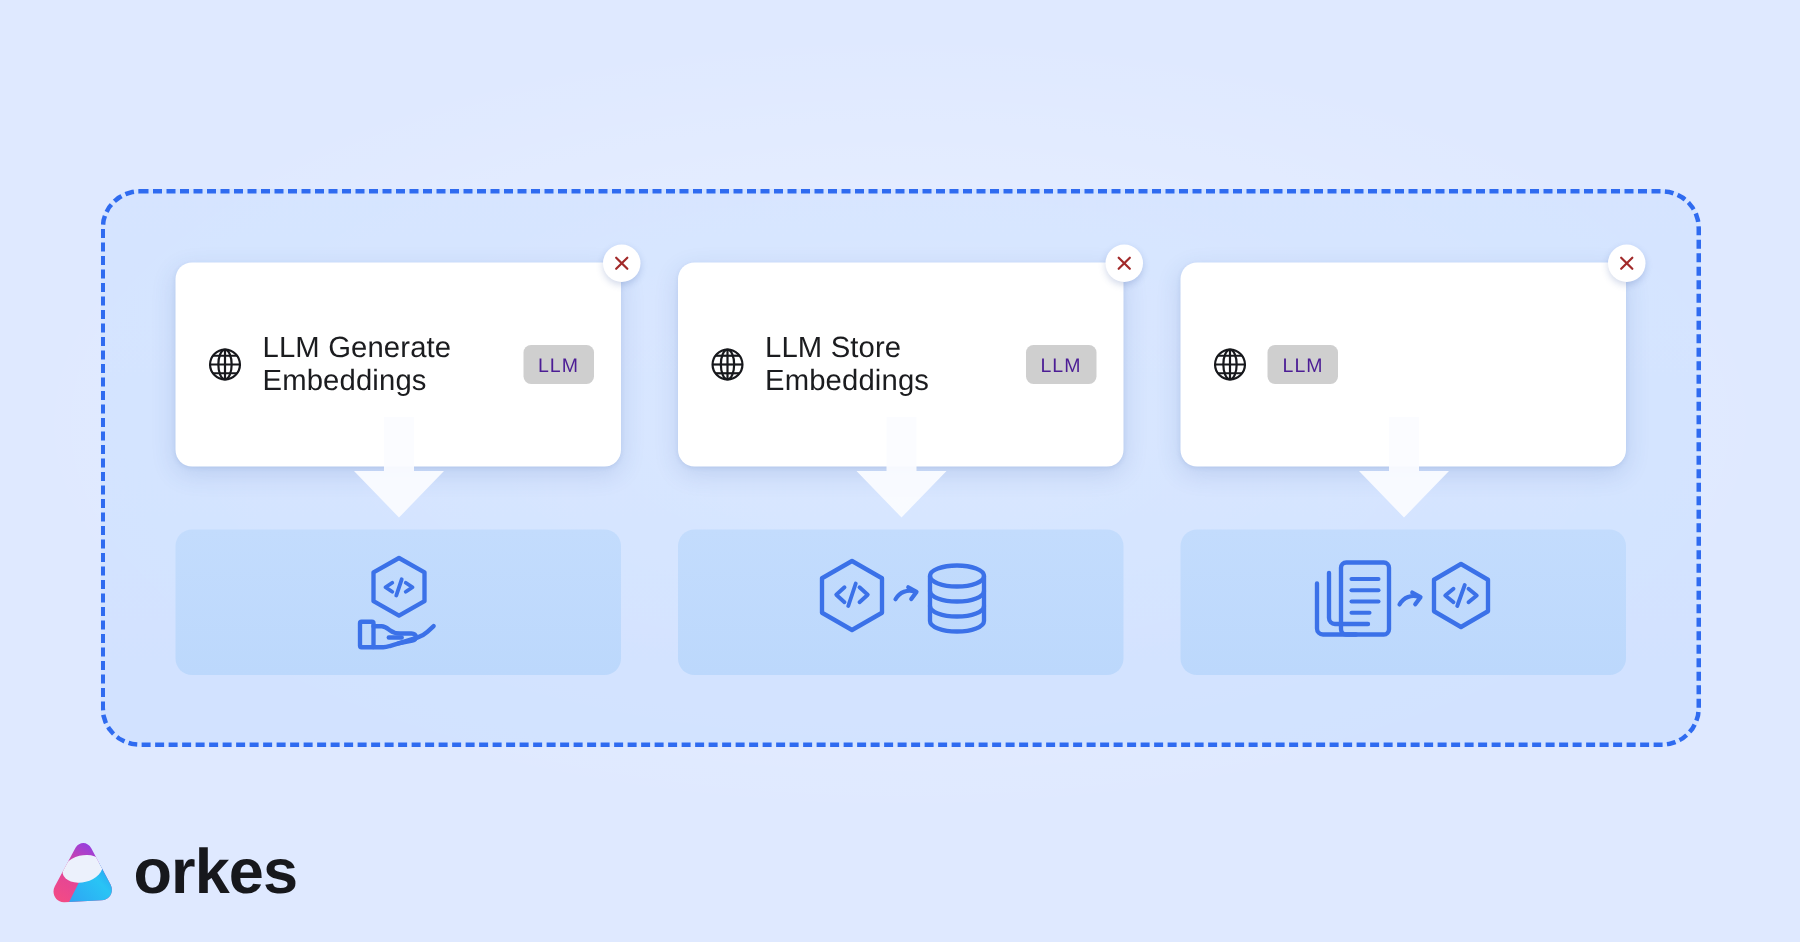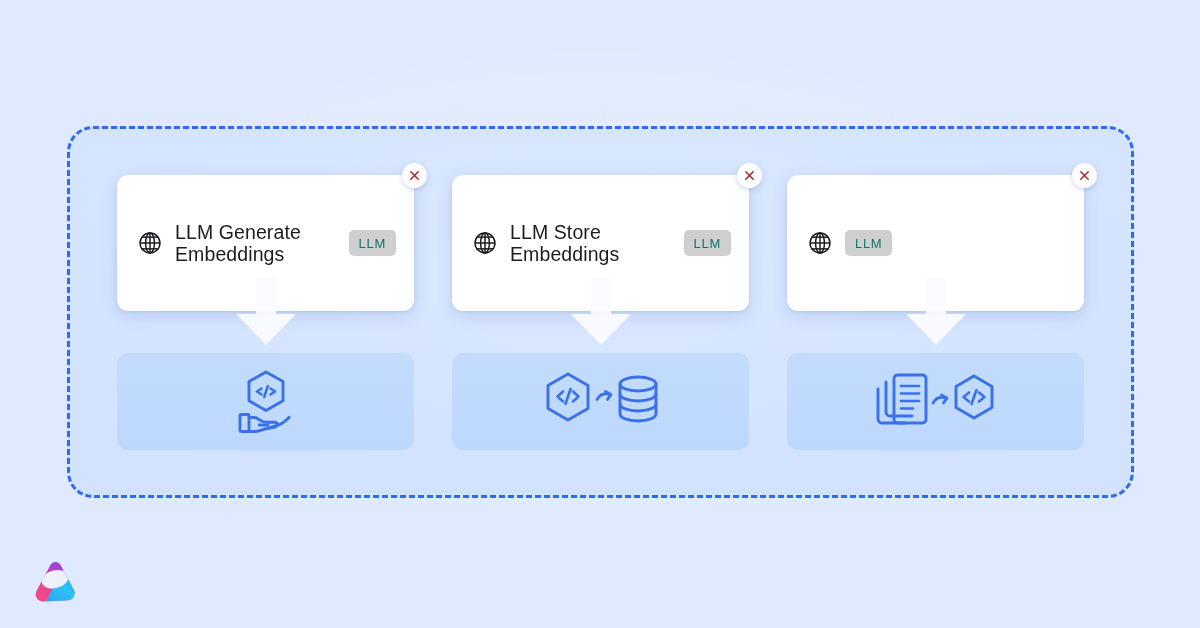--- a/index.html
+++ b/index.html
@@ -79,21 +79,21 @@
     line-height: 22px;
     color: #1b1c1f;
     letter-spacing: 0.1px;
     font-weight: 400;
     padding-right: 6px;
   }
 
   .llm-badge {
     flex: 0 0 auto;
     background: #cfcfcf;
-    color: #0f766e;
+    color: #4c1d95;
     font-size: 13px;
     letter-spacing: 0.7px;
     border-radius: 5px;
     padding: 7px 10px 6px;
     line-height: 1;
   }
 
   .close-btn {
     position: absolute;
     right: -13px;
@@ -313,13 +313,14 @@
       <clipPath id="triClip">
         <path d="M18.5 5.5 C21.6 0.8 27.2 1.2 29.8 6.1 L43.4 31.6 C46.1 36.6 42.9 42.6 37.2 42.9 L10.6 44.2 C4.7 44.5 1.1 38.2 3.7 33.1 Z"></path>
       </clipPath>
     </defs>
     <g clip-path="url(#triClip)">
       <rect x="0" y="0" width="48" height="48" fill="url(#gA)"></rect>
       <path d="M24 24 L52 6 L52 52 L10 52 Z" fill="url(#gB)"></path>
       <ellipse cx="23.5" cy="20.5" rx="14.5" ry="9.5" transform="rotate(-14 23.5 20.5)" fill="#ecf1fc"></ellipse>
     </g>
   </svg>
+  <div class="logo-text">orkes</div>
 </div>
 
 </body></html>

